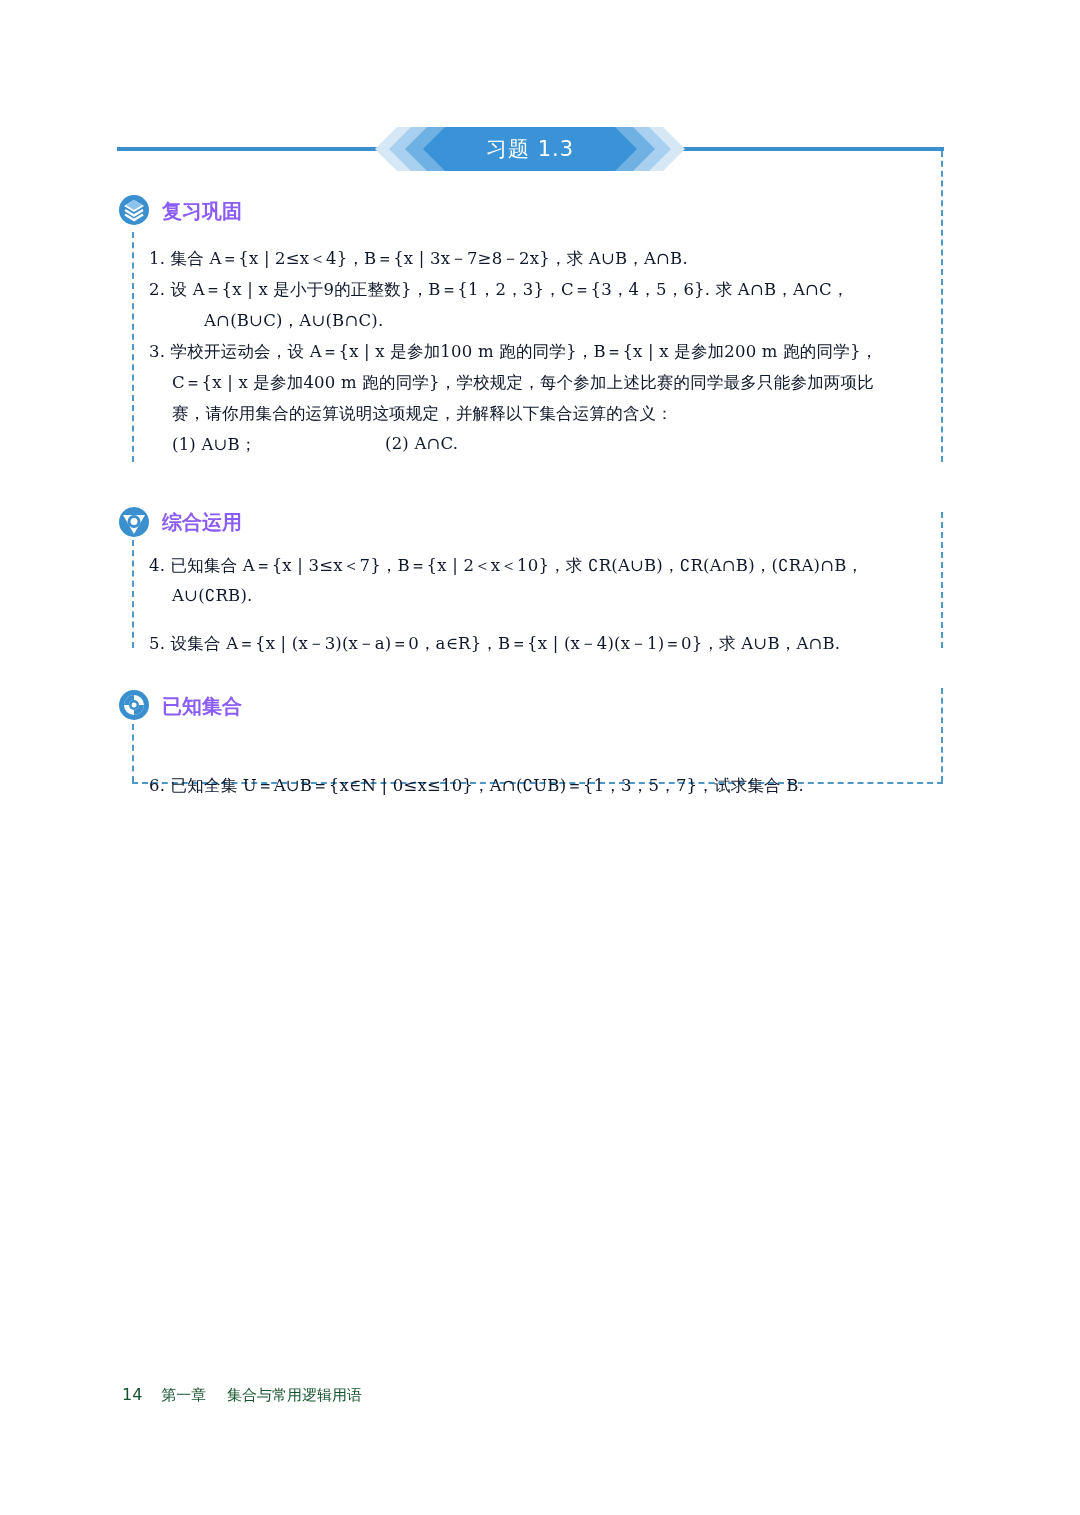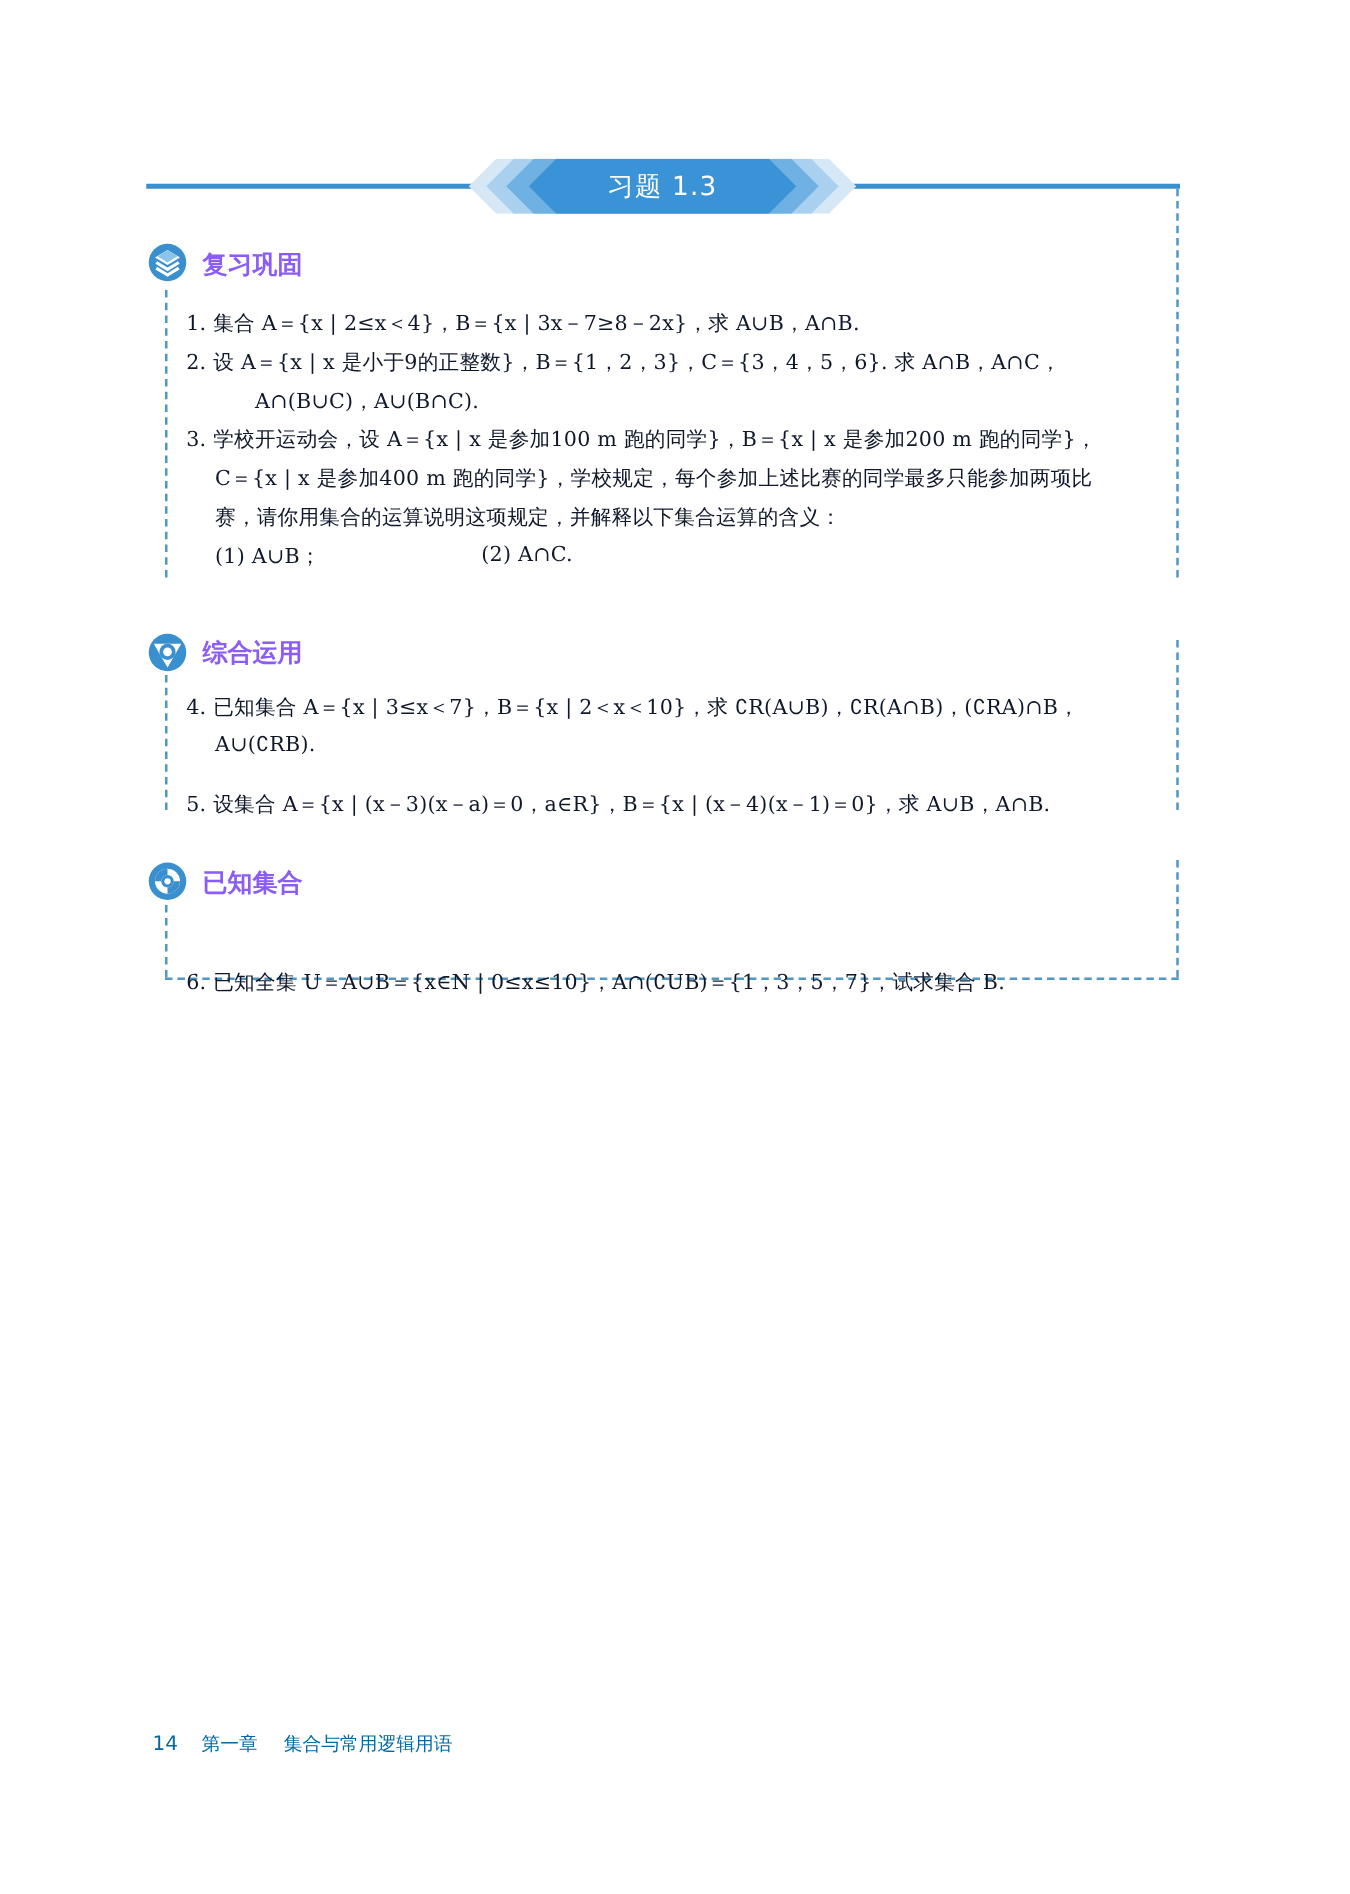--- a/index.html
+++ b/index.html
@@ -16,21 +16,21 @@
   }
   .vdash { position: absolute; width: 0; border-left: 2px dashed #4f97c4; }
   .hdash { position: absolute; height: 0; border-top: 2px dashed #4f97c4; }
   .sec-icon { position: absolute; width: 32px; height: 32px; }
   .sec-title {
     position: absolute; font-family: Liberation Sans, sans-serif; font-size: 20px; font-weight: bold; color: #8b5cf6;
   }
   .line {
     position: absolute; font-size: 16.5px; white-space: nowrap; color: #0f172a; letter-spacing: 0.2px;
   }
-  .footer { position: absolute; top: 1385px; left: 122px; font-size: 15px; color: #0369a1; white-space: nowrap; }
+  .footer { position: absolute; top: 1385px; left: 122px; font-size: 15px; color: #14532d; white-space: nowrap; }
   .footer .pg { font-family: "DejaVu Sans", sans-serif; font-size: 16px; margin-right: 14px; }
   .footer .ch { margin-right: 16px; }
 </style>
 </head>
 <body>
 
 <div class="hline" style="left:117px; width:262px;"></div>
 <div class="hline" style="left:681px; width:263px;"></div>
 <div class="banner">
   <svg width="310" height="44" viewBox="0 0 310 44">

